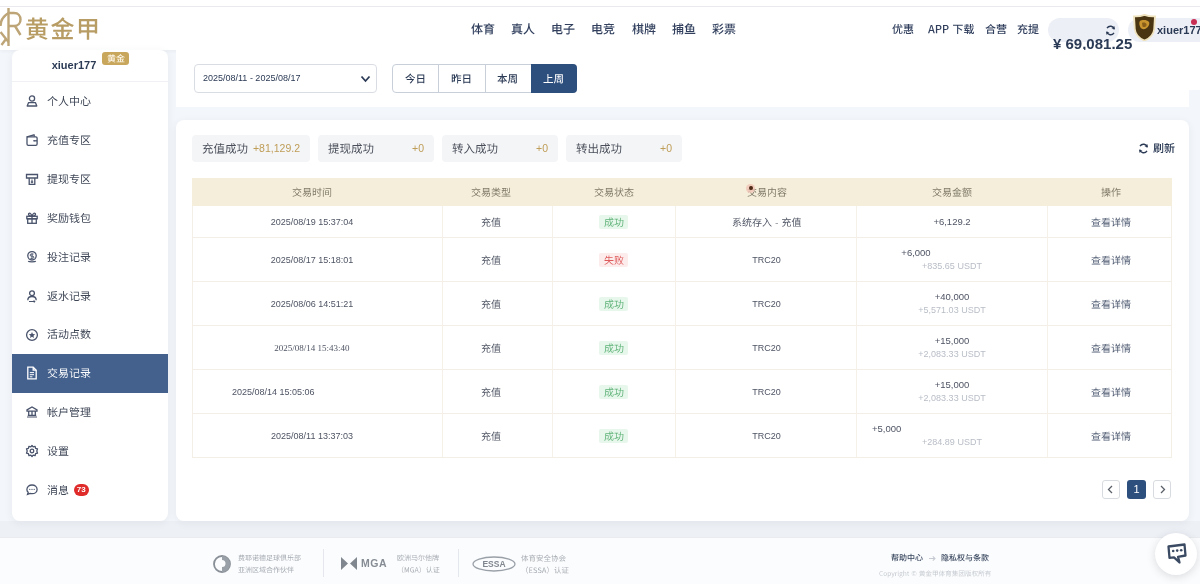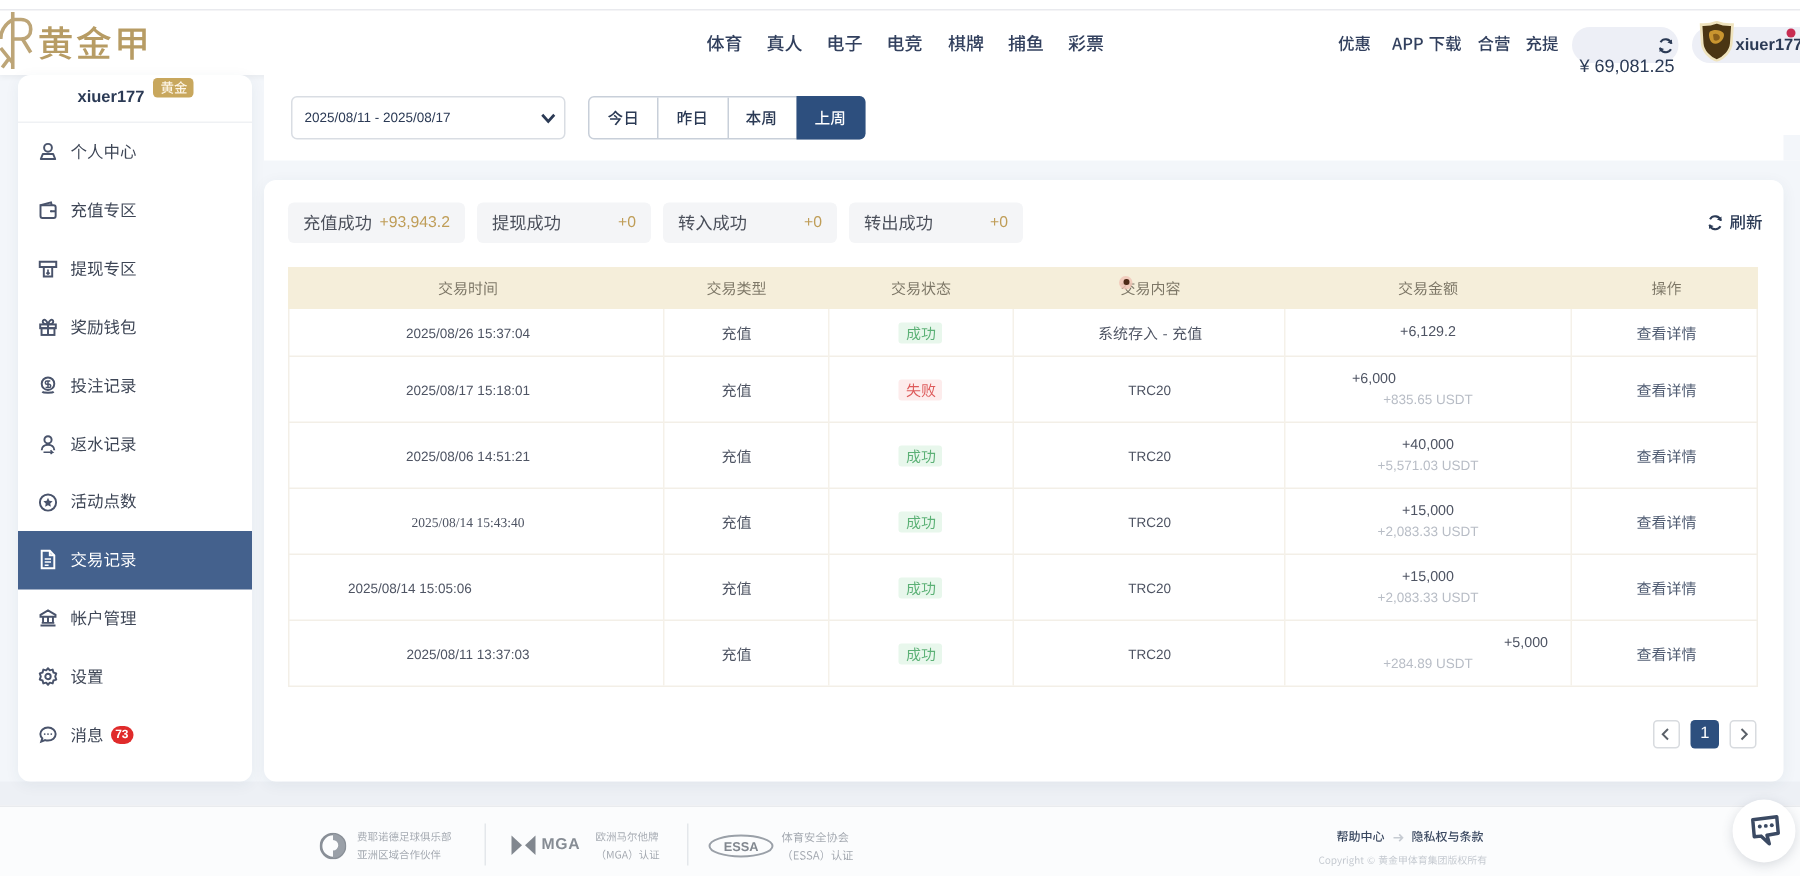--- a/index.html
+++ b/index.html
@@ -42,21 +42,21 @@
 <svg style="position:absolute;left:927.5px;top:20.1px;overflow:visible" width="48" height="16">
     <path transform="translate(0,13.2)" d="M0.0 0.0H1.3L2.0 -2.3H4.8L5.5 0.0H6.8L4.2 -8.1H2.7ZM2.3 -3.3 2.6 -4.4C2.9 -5.3 3.1 -6.2 3.4 -7.1H3.4C3.7 -6.2 3.9 -5.3 4.2 -4.4L4.5 -3.3Z M7.9 0.0H9.2V-3.1H10.4C12.2 -3.1 13.5 -3.9 13.5 -5.6C13.5 -7.5 12.2 -8.1 10.4 -8.1H7.9ZM9.2 -4.1V-7.1H10.2C11.5 -7.1 12.2 -6.7 12.2 -5.6C12.2 -4.6 11.6 -4.1 10.3 -4.1Z M15.0 0.0H16.3V-3.1H17.5C19.3 -3.1 20.6 -3.9 20.6 -5.6C20.6 -7.5 19.3 -8.1 17.5 -8.1H15.0ZM16.3 -4.1V-7.1H17.4C18.7 -7.1 19.3 -6.7 19.3 -5.6C19.3 -4.6 18.7 -4.1 17.4 -4.1Z M25.0 -8.5V-7.4H29.1V0.9H30.2V-4.7C31.4 -4.0 32.8 -3.1 33.5 -2.5L34.3 -3.5C33.4 -4.2 31.7 -5.1 30.4 -5.8L30.2 -5.5V-7.4H34.8V-8.5Z M43.5 -8.6C44.0 -8.2 44.5 -7.6 44.8 -7.1L45.6 -7.7C45.3 -8.1 44.7 -8.7 44.2 -9.1ZM36.1 -1.1 36.2 -0.2 38.9 -0.4V0.9H39.9V-0.5L41.8 -0.7V-1.6L39.9 -1.4V-2.2H41.6V-3.1H39.9V-3.9H38.9V-3.1H37.6C37.8 -3.4 38.1 -3.8 38.3 -4.2H41.7V-5.0H38.7C38.8 -5.3 38.9 -5.5 39.0 -5.8L38.1 -6.0H42.1C42.2 -4.3 42.4 -2.8 42.7 -1.6C42.2 -0.8 41.6 -0.2 40.9 0.3C41.2 0.4 41.5 0.7 41.6 1.0C42.2 0.5 42.7 0.1 43.1 -0.5C43.5 0.3 44.0 0.8 44.7 0.8C45.6 0.8 45.9 0.3 46.0 -1.3C45.8 -1.4 45.4 -1.6 45.2 -1.9C45.2 -0.6 45.1 -0.2 44.8 -0.2C44.4 -0.2 44.1 -0.6 43.8 -1.5C44.5 -2.6 45.1 -3.8 45.5 -5.2L44.5 -5.5C44.3 -4.5 43.9 -3.6 43.5 -2.8C43.3 -3.7 43.2 -4.8 43.1 -6.0H45.9V-6.8H43.1C43.0 -7.6 43.0 -8.4 43.0 -9.3H42.0C42.0 -8.4 42.0 -7.6 42.1 -6.8H39.5V-7.7H41.4V-8.5H39.5V-9.3H38.5V-8.5H36.5V-7.7H38.5V-6.8H35.9V-6.0H38.0C37.9 -5.7 37.8 -5.3 37.6 -5.0H36.1V-4.2H37.2C37.1 -3.9 36.9 -3.7 36.9 -3.6C36.7 -3.3 36.5 -3.0 36.3 -3.0C36.5 -2.8 36.6 -2.3 36.7 -2.1C36.8 -2.2 37.1 -2.2 37.6 -2.2H38.9V-1.3Z" fill="#32405e"></path>
   </svg>
 <svg style="position:absolute;left:984.5px;top:20.1px;overflow:visible" width="24" height="16">
     <path transform="translate(0,13.2)" d="M5.6 -9.3C4.5 -7.6 2.5 -6.2 0.4 -5.4C0.7 -5.1 1.0 -4.7 1.1 -4.4C1.7 -4.7 2.2 -5.0 2.7 -5.3V-4.8H8.3V-5.5C8.8 -5.1 9.4 -4.9 10.0 -4.6C10.1 -4.9 10.4 -5.3 10.7 -5.5C9.1 -6.2 7.6 -7.0 6.2 -8.4L6.6 -8.9ZM3.4 -5.7C4.2 -6.3 4.9 -6.9 5.6 -7.6C6.3 -6.8 7.1 -6.2 7.9 -5.7ZM2.1 -3.6V0.9H3.2V0.4H8.0V0.9H9.1V-3.6ZM3.2 -0.6V-2.7H8.0V-0.6Z M14.6 -4.4H18.4V-3.6H14.6ZM13.6 -5.2V-2.9H19.5V-5.2ZM11.9 -6.6V-4.4H12.9V-5.7H20.2V-4.4H21.2V-6.6ZM12.8 -2.3V0.9H13.8V0.6H19.3V0.9H20.4V-2.3ZM13.8 -0.3V-1.4H19.3V-0.3ZM18.0 -9.3V-8.4H15.0V-9.3H14.0V-8.4H11.6V-7.5H14.0V-6.8H15.0V-7.5H18.0V-6.8H19.0V-7.5H21.4V-8.4H19.0V-9.3Z" fill="#32405e"></path>
   </svg>
 <svg style="position:absolute;left:1017.0px;top:20.1px;overflow:visible" width="24" height="16">
     <path transform="translate(0,13.2)" d="M1.6 -3.3C1.9 -3.4 2.3 -3.4 3.6 -3.5C3.4 -1.8 2.9 -0.6 0.5 0.0C0.8 0.2 1.1 0.7 1.2 1.0C3.9 0.1 4.5 -1.4 4.8 -3.6L6.2 -3.7V-0.7C6.2 0.4 6.5 0.7 7.6 0.7C7.9 0.7 9.0 0.7 9.2 0.7C10.2 0.7 10.5 0.2 10.6 -1.6C10.3 -1.6 9.9 -1.8 9.6 -2.0C9.6 -0.5 9.5 -0.3 9.1 -0.3C8.9 -0.3 8.0 -0.3 7.8 -0.3C7.4 -0.3 7.3 -0.4 7.3 -0.7V-3.7L8.6 -3.8C8.9 -3.5 9.1 -3.2 9.2 -3.0L10.2 -3.6C9.6 -4.4 8.4 -5.5 7.4 -6.3L6.5 -5.8C6.9 -5.5 7.4 -5.1 7.8 -4.7L3.1 -4.5C3.7 -5.1 4.4 -5.8 4.9 -6.6H10.3V-7.6H5.6L6.5 -7.9C6.3 -8.3 6.0 -8.9 5.6 -9.3L4.6 -9.1C4.9 -8.6 5.2 -8.0 5.4 -7.6H0.7V-6.6H3.5C2.9 -5.8 2.3 -5.1 2.1 -4.9C1.8 -4.6 1.5 -4.4 1.3 -4.3C1.4 -4.0 1.6 -3.5 1.6 -3.3Z M16.4 -6.7H19.8V-6.0H16.4ZM16.4 -8.2H19.8V-7.4H16.4ZM15.5 -8.9V-5.2H20.8V-8.9ZM15.7 -3.3C15.5 -1.7 15.0 -0.5 14.1 0.3C14.3 0.4 14.7 0.7 14.8 0.9C15.4 0.4 15.8 -0.2 16.1 -1.0C16.8 0.5 18.0 0.8 19.5 0.8H21.4C21.5 0.5 21.6 0.1 21.7 -0.2C21.3 -0.1 19.9 -0.1 19.5 -0.1C19.2 -0.1 18.9 -0.2 18.6 -0.2V-1.7H20.8V-2.6H18.6V-3.7H21.4V-4.6H15.0V-3.7H17.6V-0.5C17.1 -0.7 16.7 -1.2 16.4 -2.0C16.5 -2.4 16.6 -2.8 16.6 -3.2ZM12.7 -9.3V-7.1H11.4V-6.2H12.7V-3.9L11.3 -3.6L11.5 -2.6L12.7 -2.9V-0.3C12.7 -0.2 12.7 -0.1 12.5 -0.1C12.4 -0.1 12.0 -0.1 11.5 -0.1C11.6 0.1 11.8 0.6 11.8 0.8C12.5 0.8 13.0 0.8 13.3 0.6C13.6 0.5 13.7 0.2 13.7 -0.3V-3.2L14.8 -3.6L14.7 -4.5L13.7 -4.2V-6.2H14.8V-7.1H13.7V-9.3Z" fill="#32405e"></path>
   </svg>
 <div style="position:absolute;left:1048px;top:18px;width:71px;height:24px;background:#edeff6;border-radius:12px;"></div>
-<div style="position:absolute;left:1053px;top:32px;width:50px;height:24px;line-height:24px;font-size:12px;font-weight:normal;color:#2b3a55;white-space:nowrap;">¥ 69,081.25</div>
+<div style="position:absolute;left:1053px;top:32px;width:50px;height:24px;line-height:24px;font-size:15px;font-weight:bold;color:#2b3a55;white-space:nowrap;">¥ 69,081.25</div>
 <svg style="position:absolute;left:1105px;top:24.5px" width="11" height="11" viewBox="0 0 12 12">
     <path d="M10.2 4.6 A4.4 4.4 0 0 0 2.2 3.4 M1.8 7.4 A4.4 4.4 0 0 0 9.8 8.6" fill="none" stroke="#2b3a55" stroke-width="1.5"></path>
     <path d="M10.6 1.4 L10.3 4.8 L7.2 3.6 Z" fill="#2b3a55"></path>
     <path d="M1.4 10.6 L1.7 7.2 L4.8 8.4 Z" fill="#2b3a55"></path>
   </svg>
 <div style="position:absolute;left:1128px;top:18px;width:72px;height:24px;background:#edeff6;border-radius:12px 0 0 12px;"></div>
 <svg style="position:absolute;left:1133px;top:14px" width="23" height="27" viewBox="0 0 23 27">
     <path d="M11.5 0.8 C15 2.2 19 2.6 22 2.4 L21.2 15 C20.8 20 16.5 24.5 11.5 26.5 C6.5 24.5 2.2 20 1.8 15 L1 2.4 C4 2.6 8 2.2 11.5 0.8 Z" fill="#4a3513" stroke="#efe3bd" stroke-width="1.8"></path>
     <path d="M7 7 C9 5.5 14 5.5 16 8 C17 10 15.5 13 13 14.5 C10.5 16 8 15 7 12.5 C6.2 10.5 6 8 7 7 Z" fill="#c9952f"></path>
     <path d="M9 9 C10.5 8 13 8.5 13.5 10.5 C14 12.5 11 14 9.5 12.5 Z" fill="#8a5f1a"></path>
@@ -183,21 +183,21 @@
 <div style="position:absolute;left:530.8px;top:65px;width:1px;height:27px;background:#c8cfd9;"></div>
 <div style="position:absolute;left:530.8px;top:64px;width:46.2px;height:29px;background:#2d4f7e;border-radius:0 4px 4px 0;"></div>
 <svg style="position:absolute;left:543.4px;top:69.6px;overflow:visible" width="23" height="16">
     <path transform="translate(0,12.6)" d="M4.4 -8.7V-0.6H0.5V0.4H10.0V-0.6H5.4V-4.6H9.3V-5.6H5.4V-8.7Z M12.0 -8.4V-4.8C12.0 -3.3 11.9 -1.2 10.8 0.3C11.0 0.4 11.4 0.8 11.6 0.9C12.8 -0.6 12.9 -3.1 12.9 -4.8V-7.4H18.8V-0.3C18.8 -0.1 18.8 -0.1 18.6 -0.0C18.4 -0.0 17.8 -0.0 17.2 -0.1C17.3 0.2 17.4 0.6 17.5 0.9C18.4 0.9 19.0 0.9 19.3 0.7C19.7 0.5 19.8 0.3 19.8 -0.3V-8.4ZM15.3 -7.2V-6.4H13.6V-5.7H15.3V-4.8H13.3V-4.0H18.3V-4.8H16.3V-5.7H18.1V-6.4H16.3V-7.2ZM13.8 -3.2V0.2H14.7V-0.4H17.9V-3.2ZM14.7 -2.5H16.9V-1.2H14.7Z" fill="#ffffff"></path>
   </svg>
 <div style="position:absolute;left:176px;top:120px;width:1013px;height:401px;background:#fff;border-radius:8px;box-shadow:0 2px 10px rgba(40,60,90,0.06);"></div>
 <div style="position:absolute;left:192px;top:135px;width:118px;height:27px;background:#f4f5f7;border-radius:4px;"></div>
 <svg style="position:absolute;left:202.0px;top:138.7px;overflow:visible" width="48" height="17">
     <path transform="translate(0,13.8)" d="M1.7 -3.5C2.0 -3.6 2.3 -3.7 3.9 -3.8C3.7 -1.8 3.2 -0.5 0.6 0.2C0.8 0.4 1.1 0.7 1.2 0.9C4.0 0.1 4.6 -1.4 4.9 -3.8L6.6 -3.9V-0.6C6.6 0.4 6.9 0.6 7.9 0.6C8.2 0.6 9.4 0.6 9.7 0.6C10.7 0.6 10.9 0.2 11.0 -1.6C10.8 -1.7 10.4 -1.8 10.2 -2.0C10.1 -0.4 10.1 -0.2 9.6 -0.2C9.3 -0.2 8.3 -0.2 8.1 -0.2C7.6 -0.2 7.5 -0.2 7.5 -0.6V-4.0L9.1 -4.0C9.4 -3.7 9.6 -3.5 9.8 -3.2L10.6 -3.7C9.9 -4.6 8.6 -5.7 7.6 -6.6L6.9 -6.1C7.4 -5.7 7.9 -5.3 8.4 -4.8L3.0 -4.5C3.7 -5.2 4.5 -6.1 5.1 -7.0H10.8V-7.8H0.8V-7.0H4.0C3.3 -6.0 2.5 -5.2 2.2 -5.0C1.9 -4.7 1.7 -4.5 1.4 -4.4C1.5 -4.2 1.7 -3.7 1.7 -3.5ZM4.9 -9.4C5.2 -8.9 5.6 -8.3 5.8 -7.8L6.7 -8.1C6.5 -8.6 6.1 -9.2 5.8 -9.7Z M18.4 -9.7C18.4 -9.3 18.3 -8.9 18.2 -8.5H15.3V-7.7H18.1C18.0 -7.3 18.0 -7.0 17.9 -6.6H15.9V-0.2H14.8V0.6H22.5V-0.2H21.5V-6.6H18.7C18.8 -7.0 18.8 -7.3 18.9 -7.7H22.2V-8.5H19.1L19.3 -9.6ZM16.7 -0.2V-1.1H20.7V-0.2ZM16.7 -4.4H20.7V-3.4H16.7ZM16.7 -5.0V-6.0H20.7V-5.0ZM16.7 -2.7H20.7V-1.7H16.7ZM14.5 -9.6C13.9 -7.9 12.9 -6.2 11.9 -5.1C12.0 -4.9 12.3 -4.4 12.4 -4.2C12.7 -4.6 13.0 -5.0 13.3 -5.5V0.9H14.1V-6.8C14.6 -7.6 15.0 -8.5 15.3 -9.4Z M29.3 -9.6C29.3 -9.0 29.3 -8.3 29.3 -7.7H24.5V-4.5C24.5 -3.0 24.4 -1.0 23.4 0.4C23.6 0.5 24.0 0.8 24.1 1.0C25.2 -0.5 25.4 -2.8 25.4 -4.5V-4.5H27.5C27.4 -2.6 27.4 -1.8 27.2 -1.7C27.1 -1.6 27.0 -1.5 26.9 -1.5C26.7 -1.5 26.2 -1.5 25.6 -1.6C25.8 -1.4 25.9 -1.0 25.9 -0.8C26.4 -0.7 27.0 -0.7 27.3 -0.8C27.6 -0.8 27.8 -0.9 28.0 -1.1C28.2 -1.4 28.3 -2.4 28.3 -5.0C28.3 -5.1 28.3 -5.3 28.3 -5.3H25.4V-6.9H29.4C29.5 -5.0 29.8 -3.3 30.2 -2.0C29.5 -1.1 28.6 -0.4 27.6 0.1C27.7 0.3 28.0 0.7 28.2 0.9C29.1 0.3 29.9 -0.3 30.6 -1.1C31.1 0.1 31.8 0.8 32.7 0.8C33.6 0.8 33.9 0.3 34.0 -1.7C33.8 -1.8 33.5 -2.0 33.3 -2.2C33.2 -0.6 33.1 -0.0 32.7 -0.0C32.2 -0.0 31.6 -0.7 31.2 -1.8C32.1 -2.9 32.7 -4.2 33.2 -5.8L32.4 -6.0C32.0 -4.8 31.5 -3.8 30.9 -2.8C30.6 -4.0 30.4 -5.3 30.2 -6.9H33.9V-7.7H30.2C30.2 -8.3 30.2 -9.0 30.2 -9.6ZM30.7 -9.1C31.5 -8.7 32.3 -8.1 32.8 -7.7L33.3 -8.3C32.9 -8.7 32.0 -9.3 31.2 -9.6Z M34.9 -2.1 35.1 -1.2C36.4 -1.5 38.0 -2.0 39.6 -2.5L39.5 -3.3L37.6 -2.8V-7.5H39.3V-8.3H35.1V-7.5H36.8V-2.6C36.1 -2.4 35.4 -2.2 34.9 -2.1ZM41.4 -9.5C41.4 -8.6 41.4 -7.8 41.3 -7.0H39.4V-6.2H41.3C41.1 -3.4 40.5 -1.1 38.0 0.3C38.2 0.4 38.5 0.7 38.7 0.9C41.3 -0.5 42.0 -3.1 42.1 -6.2H44.4C44.3 -2.1 44.1 -0.5 43.8 -0.2C43.6 -0.0 43.5 0.0 43.3 0.0C43.0 0.0 42.4 -0.0 41.7 -0.1C41.8 0.2 41.9 0.5 41.9 0.8C42.6 0.8 43.3 0.8 43.6 0.8C44.0 0.8 44.3 0.7 44.5 0.3C45.0 -0.2 45.1 -1.8 45.3 -6.6C45.3 -6.7 45.3 -7.0 45.3 -7.0H42.2C42.2 -7.8 42.2 -8.6 42.2 -9.5Z" fill="#4a4f5a"></path>
   </svg>
-<div style="position:absolute;left:192px;top:135px;width:108px;height:27px;line-height:27px;font-size:10.5px;color:#bf9d57;text-align:right;">+93,943.2</div>
+<div style="position:absolute;left:192px;top:135px;width:108px;height:27px;line-height:27px;font-size:10.5px;color:#bf9d57;text-align:right;">+81,129.2</div>
 <div style="position:absolute;left:318px;top:135px;width:116px;height:27px;background:#f4f5f7;border-radius:4px;"></div>
 <svg style="position:absolute;left:328.0px;top:138.7px;overflow:visible" width="48" height="17">
     <path transform="translate(0,13.8)" d="M5.5 -7.1H9.3V-6.2H5.5ZM5.5 -8.6H9.3V-7.7H5.5ZM4.7 -9.3V-5.5H10.2V-9.3ZM4.9 -3.4C4.7 -1.7 4.2 -0.4 3.2 0.4C3.4 0.5 3.7 0.8 3.9 0.9C4.5 0.4 4.9 -0.3 5.2 -1.2C6.0 0.4 7.2 0.7 8.9 0.7H10.9C10.9 0.5 11.1 0.2 11.2 -0.0C10.8 -0.0 9.2 -0.0 8.9 -0.0C8.5 -0.0 8.2 -0.0 7.8 -0.1V-1.9H10.2V-2.6H7.8V-4.0H10.8V-4.7H4.2V-4.0H7.0V-0.3C6.3 -0.6 5.8 -1.1 5.5 -2.1C5.6 -2.5 5.7 -2.9 5.7 -3.3ZM1.9 -9.6V-7.3H0.5V-6.5H1.9V-4.0C1.3 -3.8 0.8 -3.7 0.3 -3.6L0.6 -2.7L1.9 -3.1V-0.2C1.9 0.0 1.8 0.0 1.7 0.0C1.6 0.1 1.1 0.1 0.6 0.0C0.7 0.3 0.8 0.6 0.9 0.8C1.6 0.9 2.0 0.8 2.3 0.7C2.6 0.6 2.7 0.3 2.7 -0.2V-3.4L4.0 -3.8L3.9 -4.6L2.7 -4.3V-6.5H4.0V-7.3H2.7V-9.6Z M16.5 -9.1V-3.0H17.3V-8.3H20.8V-3.0H21.6V-9.1ZM12.0 -1.1 12.2 -0.3C13.3 -0.6 14.7 -1.1 16.1 -1.5L16.0 -2.3L14.5 -1.8V-4.7H15.7V-5.6H14.5V-8.1H15.9V-8.9H12.1V-8.1H13.7V-5.6H12.3V-4.7H13.7V-1.6C13.0 -1.4 12.5 -1.3 12.0 -1.1ZM18.6 -7.4V-5.1C18.6 -3.3 18.2 -1.2 15.3 0.3C15.5 0.5 15.8 0.8 15.9 1.0C17.8 -0.0 18.7 -1.4 19.1 -2.8V-0.4C19.1 0.4 19.4 0.6 20.2 0.6H21.3C22.2 0.6 22.4 0.2 22.5 -1.7C22.3 -1.7 22.0 -1.8 21.8 -2.0C21.7 -0.4 21.7 -0.0 21.3 -0.0H20.3C20.0 -0.0 19.9 -0.1 19.9 -0.4V-3.2H19.2C19.4 -3.8 19.4 -4.5 19.4 -5.1V-7.4Z M29.3 -9.6C29.3 -9.0 29.3 -8.3 29.3 -7.7H24.5V-4.5C24.5 -3.0 24.4 -1.0 23.4 0.4C23.6 0.5 24.0 0.8 24.1 1.0C25.2 -0.5 25.4 -2.8 25.4 -4.5V-4.5H27.5C27.4 -2.6 27.4 -1.8 27.2 -1.7C27.1 -1.6 27.0 -1.5 26.9 -1.5C26.7 -1.5 26.2 -1.5 25.6 -1.6C25.8 -1.4 25.9 -1.0 25.9 -0.8C26.4 -0.7 27.0 -0.7 27.3 -0.8C27.6 -0.8 27.8 -0.9 28.0 -1.1C28.2 -1.4 28.3 -2.4 28.3 -5.0C28.3 -5.1 28.3 -5.3 28.3 -5.3H25.4V-6.9H29.4C29.5 -5.0 29.8 -3.3 30.2 -2.0C29.5 -1.1 28.6 -0.4 27.6 0.1C27.7 0.3 28.0 0.7 28.2 0.9C29.1 0.3 29.9 -0.3 30.6 -1.1C31.1 0.1 31.8 0.8 32.7 0.8C33.6 0.8 33.9 0.3 34.0 -1.7C33.8 -1.8 33.5 -2.0 33.3 -2.2C33.2 -0.6 33.1 -0.0 32.7 -0.0C32.2 -0.0 31.6 -0.7 31.2 -1.8C32.1 -2.9 32.7 -4.2 33.2 -5.8L32.4 -6.0C32.0 -4.8 31.5 -3.8 30.9 -2.8C30.6 -4.0 30.4 -5.3 30.2 -6.9H33.9V-7.7H30.2C30.2 -8.3 30.2 -9.0 30.2 -9.6ZM30.7 -9.1C31.5 -8.7 32.3 -8.1 32.8 -7.7L33.3 -8.3C32.9 -8.7 32.0 -9.3 31.2 -9.6Z M34.9 -2.1 35.1 -1.2C36.4 -1.5 38.0 -2.0 39.6 -2.5L39.5 -3.3L37.6 -2.8V-7.5H39.3V-8.3H35.1V-7.5H36.8V-2.6C36.1 -2.4 35.4 -2.2 34.9 -2.1ZM41.4 -9.5C41.4 -8.6 41.4 -7.8 41.3 -7.0H39.4V-6.2H41.3C41.1 -3.4 40.5 -1.1 38.0 0.3C38.2 0.4 38.5 0.7 38.7 0.9C41.3 -0.5 42.0 -3.1 42.1 -6.2H44.4C44.3 -2.1 44.1 -0.5 43.8 -0.2C43.6 -0.0 43.5 0.0 43.3 0.0C43.0 0.0 42.4 -0.0 41.7 -0.1C41.8 0.2 41.9 0.5 41.9 0.8C42.6 0.8 43.3 0.8 43.6 0.8C44.0 0.8 44.3 0.7 44.5 0.3C45.0 -0.2 45.1 -1.8 45.3 -6.6C45.3 -6.7 45.3 -7.0 45.3 -7.0H42.2C42.2 -7.8 42.2 -8.6 42.2 -9.5Z" fill="#4a4f5a"></path>
   </svg>
 <div style="position:absolute;left:318px;top:135px;width:106px;height:27px;line-height:27px;font-size:10.5px;color:#bf9d57;text-align:right;">+0</div>
 <div style="position:absolute;left:442px;top:135px;width:116px;height:27px;background:#f4f5f7;border-radius:4px;"></div>
 <svg style="position:absolute;left:452.0px;top:138.7px;overflow:visible" width="48" height="17">
     <path transform="translate(0,13.8)" d="M0.9 -3.8C1.0 -3.9 1.4 -4.0 1.8 -4.0H2.8V-2.3L0.5 -1.9L0.6 -1.1L2.8 -1.5V0.9H3.6V-1.7L5.2 -2.0L5.1 -2.7L3.6 -2.4V-4.0H4.8V-4.8H3.6V-6.5H2.8V-4.8H1.7C2.0 -5.6 2.4 -6.5 2.7 -7.5H4.8V-8.3H2.9C3.0 -8.7 3.1 -9.1 3.2 -9.5L2.4 -9.7C2.3 -9.2 2.2 -8.8 2.1 -8.3H0.5V-7.5H1.9C1.6 -6.6 1.4 -5.8 1.2 -5.5C1.0 -5.0 0.9 -4.6 0.7 -4.6C0.8 -4.4 0.9 -4.0 0.9 -3.8ZM4.9 -6.2V-5.3H6.6C6.3 -4.5 6.1 -3.8 5.9 -3.2H9.2C8.8 -2.6 8.3 -1.9 7.8 -1.3C7.4 -1.6 7.0 -1.8 6.7 -2.1L6.1 -1.5C7.3 -0.8 8.6 0.3 9.3 0.9L9.9 0.3C9.5 -0.1 9.1 -0.5 8.5 -0.9C9.2 -1.8 10.0 -2.9 10.6 -3.8L10.0 -4.1L9.8 -4.0H7.1L7.5 -5.3H11.0V-6.2H7.7L8.1 -7.5H10.6V-8.3H8.3L8.6 -9.5L7.8 -9.7L7.4 -8.3H5.3V-7.5H7.2L6.8 -6.2Z M14.9 -8.7C15.7 -8.2 16.2 -7.5 16.7 -6.8C16.0 -3.5 14.6 -1.2 12.0 0.1C12.2 0.3 12.6 0.7 12.8 0.8C15.1 -0.5 16.6 -2.6 17.4 -5.6C18.7 -3.3 19.5 -0.7 22.2 0.8C22.2 0.5 22.4 0.1 22.6 -0.2C18.8 -2.5 19.1 -6.8 15.4 -9.4Z M29.3 -9.6C29.3 -9.0 29.3 -8.3 29.3 -7.7H24.5V-4.5C24.5 -3.0 24.4 -1.0 23.4 0.4C23.6 0.5 24.0 0.8 24.1 1.0C25.2 -0.5 25.4 -2.8 25.4 -4.5V-4.5H27.5C27.4 -2.6 27.4 -1.8 27.2 -1.7C27.1 -1.6 27.0 -1.5 26.9 -1.5C26.7 -1.5 26.2 -1.5 25.6 -1.6C25.8 -1.4 25.9 -1.0 25.9 -0.8C26.4 -0.7 27.0 -0.7 27.3 -0.8C27.6 -0.8 27.8 -0.9 28.0 -1.1C28.2 -1.4 28.3 -2.4 28.3 -5.0C28.3 -5.1 28.3 -5.3 28.3 -5.3H25.4V-6.9H29.4C29.5 -5.0 29.8 -3.3 30.2 -2.0C29.5 -1.1 28.6 -0.4 27.6 0.1C27.7 0.3 28.0 0.7 28.2 0.9C29.1 0.3 29.9 -0.3 30.6 -1.1C31.1 0.1 31.8 0.8 32.7 0.8C33.6 0.8 33.9 0.3 34.0 -1.7C33.8 -1.8 33.5 -2.0 33.3 -2.2C33.2 -0.6 33.1 -0.0 32.7 -0.0C32.2 -0.0 31.6 -0.7 31.2 -1.8C32.1 -2.9 32.7 -4.2 33.2 -5.8L32.4 -6.0C32.0 -4.8 31.5 -3.8 30.9 -2.8C30.6 -4.0 30.4 -5.3 30.2 -6.9H33.9V-7.7H30.2C30.2 -8.3 30.2 -9.0 30.2 -9.6ZM30.7 -9.1C31.5 -8.7 32.3 -8.1 32.8 -7.7L33.3 -8.3C32.9 -8.7 32.0 -9.3 31.2 -9.6Z M34.9 -2.1 35.1 -1.2C36.4 -1.5 38.0 -2.0 39.6 -2.5L39.5 -3.3L37.6 -2.8V-7.5H39.3V-8.3H35.1V-7.5H36.8V-2.6C36.1 -2.4 35.4 -2.2 34.9 -2.1ZM41.4 -9.5C41.4 -8.6 41.4 -7.8 41.3 -7.0H39.4V-6.2H41.3C41.1 -3.4 40.5 -1.1 38.0 0.3C38.2 0.4 38.5 0.7 38.7 0.9C41.3 -0.5 42.0 -3.1 42.1 -6.2H44.4C44.3 -2.1 44.1 -0.5 43.8 -0.2C43.6 -0.0 43.5 0.0 43.3 0.0C43.0 0.0 42.4 -0.0 41.7 -0.1C41.8 0.2 41.9 0.5 41.9 0.8C42.6 0.8 43.3 0.8 43.6 0.8C44.0 0.8 44.3 0.7 44.5 0.3C45.0 -0.2 45.1 -1.8 45.3 -6.6C45.3 -6.7 45.3 -7.0 45.3 -7.0H42.2C42.2 -7.8 42.2 -8.6 42.2 -9.5Z" fill="#4a4f5a"></path>
   </svg>
 <div style="position:absolute;left:442px;top:135px;width:106px;height:27px;line-height:27px;font-size:10.5px;color:#bf9d57;text-align:right;">+0</div>
@@ -241,21 +241,21 @@
 <div style="position:absolute;left:192px;top:281px;width:980px;height:1px;background:#f3efe7;"></div>
 <div style="position:absolute;left:192px;top:325px;width:980px;height:1px;background:#f3efe7;"></div>
 <div style="position:absolute;left:192px;top:369px;width:980px;height:1px;background:#f3efe7;"></div>
 <div style="position:absolute;left:192px;top:413px;width:980px;height:1px;background:#f3efe7;"></div>
 <div style="position:absolute;left:192px;top:457px;width:980px;height:1px;background:#f3efe7;"></div>
 <div style="position:absolute;left:442px;top:206px;width:1px;height:251px;background:#f5f1e9;"></div>
 <div style="position:absolute;left:552px;top:206px;width:1px;height:251px;background:#f5f1e9;"></div>
 <div style="position:absolute;left:675px;top:206px;width:1px;height:251px;background:#f5f1e9;"></div>
 <div style="position:absolute;left:856px;top:206px;width:1px;height:251px;background:#f5f1e9;"></div>
 <div style="position:absolute;left:1047px;top:206px;width:1px;height:251px;background:#f5f1e9;"></div>
-<div style="position:absolute;left:232px;top:215.0px;width:160px;height:14px;line-height:14px;font-size:9px;color:#4e5463;text-align:center;">2025/08/26 15:37:04</div>
+<div style="position:absolute;left:232px;top:215.0px;width:160px;height:14px;line-height:14px;font-size:9px;color:#4e5463;text-align:center;">2025/08/19 15:37:04</div>
 <svg style="position:absolute;left:481.0px;top:213.8px;overflow:visible" width="22" height="15">
     <path transform="translate(0,12.0)" d="M1.5 -3.1C1.7 -3.1 2.0 -3.2 3.4 -3.3C3.2 -1.5 2.8 -0.4 0.6 0.1C0.7 0.3 0.9 0.6 1.0 0.8C3.5 0.1 4.0 -1.2 4.2 -3.3L5.7 -3.4V-0.5C5.7 0.3 6.0 0.6 6.9 0.6C7.1 0.6 8.2 0.6 8.4 0.6C9.3 0.6 9.5 0.1 9.6 -1.4C9.4 -1.5 9.0 -1.6 8.9 -1.7C8.8 -0.4 8.8 -0.1 8.4 -0.1C8.1 -0.1 7.2 -0.1 7.0 -0.1C6.6 -0.1 6.5 -0.2 6.5 -0.5V-3.4L7.9 -3.5C8.2 -3.3 8.4 -3.0 8.5 -2.8L9.2 -3.2C8.6 -4.0 7.5 -5.0 6.6 -5.7L6.0 -5.3C6.4 -5.0 6.9 -4.6 7.3 -4.2L2.6 -4.0C3.2 -4.5 3.9 -5.3 4.5 -6.1H9.4V-6.8H0.7V-6.1H3.4C2.9 -5.3 2.2 -4.5 1.9 -4.3C1.7 -4.0 1.4 -3.9 1.2 -3.8C1.3 -3.6 1.5 -3.2 1.5 -3.1ZM4.2 -8.2C4.5 -7.8 4.9 -7.2 5.0 -6.8L5.8 -7.1C5.7 -7.4 5.3 -8.0 5.0 -8.4Z M16.0 -8.4C16.0 -8.1 15.9 -7.7 15.9 -7.4H13.3V-6.7H15.7C15.7 -6.4 15.6 -6.0 15.6 -5.8H13.8V-0.1H12.9V0.5H19.6V-0.1H18.7V-5.8H16.2C16.3 -6.0 16.4 -6.4 16.5 -6.7H19.3V-7.4H16.6L16.8 -8.3ZM14.5 -0.1V-1.0H18.0V-0.1ZM14.5 -3.8H18.0V-2.9H14.5ZM14.5 -4.4V-5.2H18.0V-4.4ZM14.5 -2.4H18.0V-1.5H14.5ZM12.6 -8.4C12.1 -6.9 11.2 -5.4 10.3 -4.4C10.4 -4.2 10.7 -3.8 10.7 -3.7C11.0 -4.0 11.3 -4.4 11.6 -4.8V0.8H12.3V-5.9C12.7 -6.6 13.0 -7.4 13.3 -8.2Z" fill="#4e5463"></path>
   </svg>
 <div style="position:absolute;left:599.0px;top:215.0px;width:29px;height:14px;background:#e8f7ec;border-radius:2px;"></div>
 <svg style="position:absolute;left:603.5px;top:213.6px;overflow:visible" width="22" height="15">
     <path transform="translate(0,12.0)" d="M5.4 -8.4C5.4 -7.8 5.5 -7.2 5.5 -6.7H1.3V-3.9C1.3 -2.6 1.2 -0.9 0.4 0.4C0.5 0.5 0.9 0.7 1.0 0.9C1.9 -0.5 2.1 -2.5 2.1 -3.9V-4.0H3.9C3.9 -2.2 3.8 -1.6 3.7 -1.4C3.6 -1.4 3.5 -1.3 3.4 -1.3C3.2 -1.3 2.8 -1.3 2.3 -1.4C2.4 -1.2 2.5 -0.9 2.5 -0.7C3.0 -0.7 3.5 -0.7 3.7 -0.7C4.0 -0.7 4.2 -0.8 4.3 -1.0C4.5 -1.2 4.6 -2.1 4.6 -4.3C4.6 -4.4 4.6 -4.7 4.6 -4.7H2.1V-6.0H5.5C5.7 -4.4 5.9 -2.9 6.3 -1.7C5.6 -1.0 4.9 -0.3 4.0 0.1C4.1 0.3 4.4 0.6 4.5 0.8C5.3 0.3 6.0 -0.3 6.6 -0.9C7.0 0.1 7.6 0.7 8.4 0.7C9.2 0.7 9.5 0.2 9.6 -1.5C9.4 -1.6 9.1 -1.7 8.9 -1.9C8.9 -0.6 8.8 -0.0 8.5 -0.0C8.0 -0.0 7.5 -0.6 7.1 -1.6C7.9 -2.6 8.5 -3.7 8.9 -5.0L8.2 -5.2C7.8 -4.2 7.4 -3.3 6.9 -2.5C6.6 -3.4 6.4 -4.6 6.3 -6.0H9.5V-6.7H6.3C6.2 -7.2 6.2 -7.8 6.2 -8.4ZM6.7 -7.9C7.4 -7.6 8.1 -7.1 8.5 -6.7L9.0 -7.2C8.6 -7.6 7.8 -8.1 7.2 -8.4Z M10.4 -1.8 10.6 -1.1C11.6 -1.3 13.1 -1.8 14.4 -2.1L14.3 -2.9L12.7 -2.4V-6.5H14.2V-7.2H10.5V-6.5H12.0V-2.2C11.4 -2.1 10.8 -1.9 10.4 -1.8ZM16.0 -8.2C16.0 -7.5 16.0 -6.8 15.9 -6.1H14.3V-5.4H15.9C15.8 -3.0 15.2 -0.9 13.1 0.2C13.3 0.4 13.5 0.6 13.6 0.8C15.9 -0.5 16.5 -2.7 16.6 -5.4H18.6C18.5 -1.8 18.3 -0.5 18.1 -0.2C17.9 -0.0 17.8 0.0 17.6 0.0C17.4 0.0 16.9 -0.0 16.2 -0.1C16.4 0.1 16.4 0.5 16.5 0.7C17.0 0.7 17.6 0.7 17.9 0.7C18.3 0.7 18.5 0.6 18.7 0.3C19.1 -0.2 19.2 -1.6 19.4 -5.7C19.4 -5.8 19.4 -6.1 19.4 -6.1H16.7C16.7 -6.8 16.7 -7.5 16.7 -8.2Z" fill="#5cb176"></path>
   </svg>
 <svg style="position:absolute;left:731.8px;top:213.8px;overflow:visible" width="71" height="15">
     <path transform="translate(0,12.0)" d="M2.9 -2.2C2.3 -1.5 1.5 -0.8 0.7 -0.3C0.9 -0.2 1.2 0.1 1.4 0.2C2.1 -0.3 3.0 -1.2 3.6 -2.0ZM6.4 -1.9C7.2 -1.3 8.2 -0.3 8.7 0.2L9.4 -0.2C8.8 -0.8 7.8 -1.7 7.0 -2.3ZM6.6 -4.4C6.9 -4.2 7.2 -3.9 7.5 -3.6L3.1 -3.3C4.5 -4.1 6.1 -5.0 7.6 -6.1L7.0 -6.6C6.5 -6.2 5.9 -5.8 5.4 -5.4L3.0 -5.3C3.7 -5.8 4.4 -6.5 5.1 -7.2C6.4 -7.3 7.6 -7.5 8.6 -7.7L8.0 -8.3C6.4 -7.9 3.5 -7.7 1.1 -7.5C1.2 -7.4 1.2 -7.1 1.3 -6.9C2.1 -6.9 3.1 -7.0 4.0 -7.1C3.4 -6.4 2.6 -5.8 2.4 -5.6C2.1 -5.4 1.8 -5.2 1.6 -5.2C1.7 -5.0 1.8 -4.7 1.8 -4.5C2.0 -4.6 2.4 -4.7 4.4 -4.8C3.5 -4.2 2.8 -3.9 2.5 -3.7C1.8 -3.4 1.4 -3.2 1.1 -3.1C1.2 -3.0 1.3 -2.6 1.3 -2.5C1.6 -2.6 2.0 -2.6 4.7 -2.8V-0.2C4.7 -0.1 4.7 -0.1 4.5 -0.0C4.4 -0.0 3.8 -0.0 3.2 -0.1C3.3 0.1 3.5 0.5 3.5 0.7C4.2 0.7 4.7 0.7 5.0 0.6C5.4 0.4 5.5 0.2 5.5 -0.2V-2.9L8.0 -3.1C8.2 -2.7 8.5 -2.4 8.7 -2.2L9.3 -2.5C8.8 -3.1 8.0 -4.0 7.2 -4.7Z M17.0 -3.5V-0.4C17.0 0.4 17.1 0.6 17.9 0.6C18.0 0.6 18.6 0.6 18.7 0.6C19.4 0.6 19.5 0.2 19.6 -1.1C19.4 -1.2 19.1 -1.3 18.9 -1.4C18.9 -0.2 18.9 -0.1 18.6 -0.1C18.5 -0.1 18.1 -0.1 18.0 -0.1C17.8 -0.1 17.7 -0.1 17.7 -0.4V-3.5ZM15.1 -3.5C15.0 -1.5 14.8 -0.5 13.2 0.2C13.3 0.3 13.6 0.6 13.6 0.8C15.4 0.0 15.8 -1.3 15.8 -3.5ZM10.4 -0.5 10.6 0.2C11.5 -0.1 12.7 -0.5 13.8 -0.8L13.7 -1.5C12.5 -1.1 11.2 -0.7 10.4 -0.5ZM15.9 -8.2C16.1 -7.8 16.4 -7.3 16.5 -7.0H14.1V-6.3H15.9C15.4 -5.7 14.7 -4.7 14.5 -4.5C14.3 -4.3 14.1 -4.3 13.9 -4.2C13.9 -4.0 14.1 -3.7 14.1 -3.5C14.4 -3.6 14.8 -3.6 18.4 -4.0C18.6 -3.7 18.8 -3.5 18.9 -3.3L19.5 -3.6C19.2 -4.2 18.5 -5.1 18.0 -5.8L17.4 -5.5C17.6 -5.2 17.9 -4.9 18.1 -4.6L15.3 -4.4C15.8 -4.9 16.3 -5.7 16.8 -6.3H19.5V-7.0H16.6L17.2 -7.2C17.1 -7.5 16.9 -8.0 16.6 -8.4ZM10.6 -4.2C10.8 -4.3 11.0 -4.4 12.2 -4.5C11.8 -3.9 11.4 -3.4 11.2 -3.2C10.9 -2.8 10.6 -2.6 10.4 -2.6C10.5 -2.4 10.6 -2.0 10.7 -1.8C10.9 -1.9 11.2 -2.1 13.7 -2.6C13.7 -2.8 13.7 -3.1 13.7 -3.3L11.8 -2.9C12.6 -3.8 13.3 -4.8 13.9 -5.9L13.3 -6.3C13.1 -6.0 12.9 -5.6 12.6 -5.2L11.4 -5.1C12.0 -6.0 12.6 -7.0 13.1 -8.1L12.3 -8.4C11.9 -7.2 11.2 -5.9 10.9 -5.6C10.7 -5.3 10.5 -5.0 10.3 -5.0C10.4 -4.8 10.6 -4.4 10.6 -4.2Z M26.1 -3.5V-2.7H23.4V-2.0H26.1V-0.1C26.1 0.0 26.1 0.1 25.9 0.1C25.7 0.1 25.1 0.1 24.5 0.1C24.6 0.3 24.7 0.6 24.7 0.8C25.6 0.8 26.1 0.8 26.5 0.7C26.8 0.6 26.9 0.4 26.9 -0.1V-2.0H29.6V-2.7H26.9V-3.2C27.6 -3.7 28.4 -4.3 28.9 -4.9L28.5 -5.3L28.3 -5.2H24.2V-4.6H27.6C27.2 -4.2 26.6 -3.8 26.1 -3.5ZM23.9 -8.4C23.7 -8.0 23.6 -7.5 23.4 -7.1H20.6V-6.4H23.1C22.5 -5.0 21.5 -3.7 20.3 -2.8C20.4 -2.7 20.6 -2.4 20.7 -2.2C21.1 -2.5 21.5 -2.8 21.9 -3.2V0.8H22.6V-4.1C23.2 -4.8 23.6 -5.6 23.9 -6.4H29.4V-7.1H24.2C24.4 -7.5 24.5 -7.8 24.6 -8.2Z M33.0 -7.5C33.6 -7.1 34.1 -6.5 34.6 -5.9C33.9 -3.1 32.7 -1.0 30.4 0.1C30.6 0.3 31.0 0.6 31.1 0.7C33.1 -0.5 34.4 -2.3 35.2 -4.9C36.3 -2.9 37.0 -0.6 39.3 0.7C39.3 0.5 39.5 0.1 39.6 -0.1C36.3 -2.1 36.6 -5.9 33.4 -8.2Z M43.5 -2.5H46.0V-3.1H43.5Z M51.0 -3.1C51.2 -3.1 51.5 -3.2 52.9 -3.3C52.7 -1.5 52.2 -0.4 50.0 0.1C50.2 0.3 50.4 0.6 50.5 0.8C52.9 0.1 53.5 -1.2 53.7 -3.3L55.2 -3.4V-0.5C55.2 0.3 55.5 0.6 56.4 0.6C56.6 0.6 57.7 0.6 57.9 0.6C58.8 0.6 59.0 0.1 59.0 -1.4C58.8 -1.5 58.5 -1.6 58.3 -1.7C58.3 -0.4 58.2 -0.1 57.8 -0.1C57.6 -0.1 56.7 -0.1 56.5 -0.1C56.1 -0.1 56.0 -0.2 56.0 -0.5V-3.4L57.4 -3.5C57.6 -3.3 57.8 -3.0 58.0 -2.8L58.6 -3.2C58.1 -4.0 57.0 -5.0 56.1 -5.7L55.5 -5.3C55.9 -5.0 56.3 -4.6 56.8 -4.2L52.1 -4.0C52.7 -4.5 53.3 -5.3 53.9 -6.1H58.8V-6.8H50.1V-6.1H52.9C52.3 -5.3 51.6 -4.5 51.4 -4.3C51.1 -4.0 50.9 -3.9 50.7 -3.8C50.8 -3.6 50.9 -3.2 51.0 -3.1ZM53.7 -8.2C54.0 -7.8 54.4 -7.2 54.5 -6.8L55.3 -7.1C55.1 -7.4 54.8 -8.0 54.5 -8.4Z M65.5 -8.4C65.4 -8.1 65.4 -7.7 65.3 -7.4H62.8V-6.7H65.2C65.2 -6.4 65.1 -6.0 65.0 -5.8H63.3V-0.1H62.3V0.5H69.0V-0.1H68.2V-5.8H65.7C65.8 -6.0 65.9 -6.4 65.9 -6.7H68.8V-7.4H66.1L66.3 -8.3ZM64.0 -0.1V-1.0H67.5V-0.1ZM64.0 -3.8H67.5V-2.9H64.0ZM64.0 -4.4V-5.2H67.5V-4.4ZM64.0 -2.4H67.5V-1.5H64.0ZM62.1 -8.4C61.6 -6.9 60.7 -5.4 59.8 -4.4C59.9 -4.2 60.1 -3.8 60.2 -3.7C60.5 -4.0 60.8 -4.4 61.1 -4.8V0.8H61.8V-5.9C62.2 -6.6 62.5 -7.4 62.8 -8.2Z" fill="#4e5463"></path>
   </svg>
@@ -321,21 +321,21 @@
   </svg>
 <div style="position:absolute;left:232px;top:429.0px;width:160px;height:14px;line-height:14px;font-size:9px;color:#4e5463;text-align:center;">2025/08/11 13:37:03</div>
 <svg style="position:absolute;left:481.0px;top:427.8px;overflow:visible" width="22" height="15">
     <path transform="translate(0,12.0)" d="M1.5 -3.1C1.7 -3.1 2.0 -3.2 3.4 -3.3C3.2 -1.5 2.8 -0.4 0.6 0.1C0.7 0.3 0.9 0.6 1.0 0.8C3.5 0.1 4.0 -1.2 4.2 -3.3L5.7 -3.4V-0.5C5.7 0.3 6.0 0.6 6.9 0.6C7.1 0.6 8.2 0.6 8.4 0.6C9.3 0.6 9.5 0.1 9.6 -1.4C9.4 -1.5 9.0 -1.6 8.9 -1.7C8.8 -0.4 8.8 -0.1 8.4 -0.1C8.1 -0.1 7.2 -0.1 7.0 -0.1C6.6 -0.1 6.5 -0.2 6.5 -0.5V-3.4L7.9 -3.5C8.2 -3.3 8.4 -3.0 8.5 -2.8L9.2 -3.2C8.6 -4.0 7.5 -5.0 6.6 -5.7L6.0 -5.3C6.4 -5.0 6.9 -4.6 7.3 -4.2L2.6 -4.0C3.2 -4.5 3.9 -5.3 4.5 -6.1H9.4V-6.8H0.7V-6.1H3.4C2.9 -5.3 2.2 -4.5 1.9 -4.3C1.7 -4.0 1.4 -3.9 1.2 -3.8C1.3 -3.6 1.5 -3.2 1.5 -3.1ZM4.2 -8.2C4.5 -7.8 4.9 -7.2 5.0 -6.8L5.8 -7.1C5.7 -7.4 5.3 -8.0 5.0 -8.4Z M16.0 -8.4C16.0 -8.1 15.9 -7.7 15.9 -7.4H13.3V-6.7H15.7C15.7 -6.4 15.6 -6.0 15.6 -5.8H13.8V-0.1H12.9V0.5H19.6V-0.1H18.7V-5.8H16.2C16.3 -6.0 16.4 -6.4 16.5 -6.7H19.3V-7.4H16.6L16.8 -8.3ZM14.5 -0.1V-1.0H18.0V-0.1ZM14.5 -3.8H18.0V-2.9H14.5ZM14.5 -4.4V-5.2H18.0V-4.4ZM14.5 -2.4H18.0V-1.5H14.5ZM12.6 -8.4C12.1 -6.9 11.2 -5.4 10.3 -4.4C10.4 -4.2 10.7 -3.8 10.7 -3.7C11.0 -4.0 11.3 -4.4 11.6 -4.8V0.8H12.3V-5.9C12.7 -6.6 13.0 -7.4 13.3 -8.2Z" fill="#4e5463"></path>
   </svg>
 <div style="position:absolute;left:599.0px;top:429.0px;width:29px;height:14px;background:#e8f7ec;border-radius:2px;"></div>
 <svg style="position:absolute;left:603.5px;top:427.6px;overflow:visible" width="22" height="15">
     <path transform="translate(0,12.0)" d="M5.4 -8.4C5.4 -7.8 5.5 -7.2 5.5 -6.7H1.3V-3.9C1.3 -2.6 1.2 -0.9 0.4 0.4C0.5 0.5 0.9 0.7 1.0 0.9C1.9 -0.5 2.1 -2.5 2.1 -3.9V-4.0H3.9C3.9 -2.2 3.8 -1.6 3.7 -1.4C3.6 -1.4 3.5 -1.3 3.4 -1.3C3.2 -1.3 2.8 -1.3 2.3 -1.4C2.4 -1.2 2.5 -0.9 2.5 -0.7C3.0 -0.7 3.5 -0.7 3.7 -0.7C4.0 -0.7 4.2 -0.8 4.3 -1.0C4.5 -1.2 4.6 -2.1 4.6 -4.3C4.6 -4.4 4.6 -4.7 4.6 -4.7H2.1V-6.0H5.5C5.7 -4.4 5.9 -2.9 6.3 -1.7C5.6 -1.0 4.9 -0.3 4.0 0.1C4.1 0.3 4.4 0.6 4.5 0.8C5.3 0.3 6.0 -0.3 6.6 -0.9C7.0 0.1 7.6 0.7 8.4 0.7C9.2 0.7 9.5 0.2 9.6 -1.5C9.4 -1.6 9.1 -1.7 8.9 -1.9C8.9 -0.6 8.8 -0.0 8.5 -0.0C8.0 -0.0 7.5 -0.6 7.1 -1.6C7.9 -2.6 8.5 -3.7 8.9 -5.0L8.2 -5.2C7.8 -4.2 7.4 -3.3 6.9 -2.5C6.6 -3.4 6.4 -4.6 6.3 -6.0H9.5V-6.7H6.3C6.2 -7.2 6.2 -7.8 6.2 -8.4ZM6.7 -7.9C7.4 -7.6 8.1 -7.1 8.5 -6.7L9.0 -7.2C8.6 -7.6 7.8 -8.1 7.2 -8.4Z M10.4 -1.8 10.6 -1.1C11.6 -1.3 13.1 -1.8 14.4 -2.1L14.3 -2.9L12.7 -2.4V-6.5H14.2V-7.2H10.5V-6.5H12.0V-2.2C11.4 -2.1 10.8 -1.9 10.4 -1.8ZM16.0 -8.2C16.0 -7.5 16.0 -6.8 15.9 -6.1H14.3V-5.4H15.9C15.8 -3.0 15.2 -0.9 13.1 0.2C13.3 0.4 13.5 0.6 13.6 0.8C15.9 -0.5 16.5 -2.7 16.6 -5.4H18.6C18.5 -1.8 18.3 -0.5 18.1 -0.2C17.9 -0.0 17.8 0.0 17.6 0.0C17.4 0.0 16.9 -0.0 16.2 -0.1C16.4 0.1 16.4 0.5 16.5 0.7C17.0 0.7 17.6 0.7 17.9 0.7C18.3 0.7 18.5 0.6 18.7 0.3C19.1 -0.2 19.2 -1.6 19.4 -5.7C19.4 -5.8 19.4 -6.1 19.4 -6.1H16.7C16.7 -6.8 16.7 -7.5 16.7 -8.2Z" fill="#5cb176"></path>
   </svg>
 <div style="position:absolute;left:706.5px;top:429.0px;width:120px;height:14px;line-height:14px;font-size:9px;color:#4e5463;text-align:center;">TRC20</div>
-<div style="position:absolute;left:872px;top:421.5px;width:160px;height:14px;line-height:14px;font-size:9.5px;color:#4e5463;text-align:right;">+5,000</div>
+<div style="position:absolute;left:872px;top:421.5px;width:160px;height:14px;line-height:14px;font-size:9.5px;color:#4e5463;text-align:left;">+5,000</div>
 <div style="position:absolute;left:872px;top:436.0px;width:160px;height:13px;line-height:13px;font-size:9px;color:#b8bdc6;text-align:center;">+284.89 USDT</div>
 <svg style="position:absolute;left:1090.5px;top:427.6px;overflow:visible" width="42" height="15">
     <path transform="translate(0,12.0)" d="M3.0 -2.2H7.0V-1.3H3.0ZM3.0 -3.5H7.0V-2.7H3.0ZM2.2 -4.1V-0.8H7.8V-4.1ZM0.7 -0.2V0.5H9.3V-0.2ZM4.6 -8.4V-7.1H0.6V-6.5H3.8C2.9 -5.5 1.6 -4.7 0.4 -4.2C0.5 -4.1 0.7 -3.8 0.8 -3.6C2.2 -4.2 3.7 -5.2 4.6 -6.4V-4.4H5.3V-6.4C6.3 -5.3 7.8 -4.2 9.1 -3.7C9.2 -3.9 9.5 -4.2 9.6 -4.3C8.4 -4.7 7.0 -5.6 6.2 -6.5H9.4V-7.1H5.3V-8.4Z M13.3 -2.1H17.7V-1.4H13.3ZM13.3 -2.7V-3.4H17.7V-2.7ZM13.3 -0.9H17.7V-0.2H13.3ZM18.3 -8.3C16.7 -8.0 13.6 -7.9 11.2 -7.8C11.2 -7.7 11.3 -7.4 11.3 -7.2C12.2 -7.2 13.1 -7.3 14.1 -7.3C14.0 -7.1 13.9 -6.9 13.9 -6.6H11.3V-6.0H13.6C13.5 -5.8 13.4 -5.5 13.3 -5.3H10.6V-4.7H13.0C12.3 -3.6 11.5 -2.7 10.3 -2.0C10.5 -1.9 10.7 -1.6 10.8 -1.4C11.5 -1.8 12.1 -2.3 12.6 -2.9V0.8H13.3V0.4H17.7V0.8H18.4V-4.0H13.4C13.6 -4.2 13.7 -4.4 13.8 -4.7H19.4V-5.3H14.1C14.2 -5.5 14.4 -5.8 14.5 -6.0H18.8V-6.6H14.7L14.9 -7.4C16.4 -7.4 17.7 -7.6 18.7 -7.8Z M21.1 -7.7C21.6 -7.2 22.3 -6.6 22.6 -6.2L23.1 -6.7C22.8 -7.1 22.1 -7.7 21.6 -8.2ZM24.5 -8.1C24.9 -7.6 25.2 -6.9 25.4 -6.5L26.1 -6.8C25.9 -7.2 25.6 -7.9 25.2 -8.4ZM21.9 0.6V0.6C22.0 0.4 22.3 0.2 23.9 -1.1C23.8 -1.2 23.7 -1.5 23.6 -1.7L22.7 -1.0V-5.3H20.4V-4.5H21.9V-0.9C21.9 -0.4 21.6 -0.1 21.5 0.1C21.6 0.2 21.8 0.4 21.9 0.6ZM28.3 -8.4C28.0 -7.8 27.7 -7.0 27.3 -6.5H24.0V-5.8H26.3V-4.4H24.3V-3.7H26.3V-2.3H23.8V-1.6H26.3V0.8H27.1V-1.6H29.5V-2.3H27.1V-3.7H29.0V-4.4H27.1V-5.8H29.3V-6.5H28.1C28.4 -7.0 28.8 -7.6 29.0 -8.2Z M31.5 -8.4V0.8H32.2V-8.4ZM30.7 -6.5C30.7 -5.7 30.5 -4.6 30.3 -3.9L30.9 -3.7C31.1 -4.5 31.2 -5.6 31.3 -6.4ZM32.3 -6.7C32.5 -6.3 32.7 -5.6 32.8 -5.3L33.4 -5.5C33.2 -5.9 33.0 -6.5 32.8 -6.9ZM34.5 -2.1H38.1V-1.3H34.5ZM34.5 -2.7V-3.4H38.1V-2.7ZM35.9 -8.4V-7.6H33.3V-7.0H35.9V-6.4H33.6V-5.9H35.9V-5.2H33.0V-4.6H39.6V-5.2H36.6V-5.9H39.0V-6.4H36.6V-7.0H39.3V-7.6H36.6V-8.4ZM33.8 -4.0V0.8H34.5V-0.8H38.1V-0.1C38.1 0.1 38.0 0.1 37.9 0.1C37.8 0.1 37.3 0.1 36.8 0.1C36.9 0.3 37.0 0.6 37.0 0.8C37.7 0.8 38.1 0.8 38.4 0.6C38.7 0.5 38.8 0.3 38.8 -0.0V-4.0Z" fill="#515d73"></path>
   </svg>
 <div style="position:absolute;left:1102px;top:480px;width:18px;height:19px;background:#fff;border:1px solid #d8dbdf;border-radius:3px;"></div>
 <svg style="position:absolute;left:1106px;top:485px" width="9" height="9" viewBox="0 0 9 9">
     <path d="M6 1 L2.5 4.5 L6 8" fill="none" stroke="#5a6068" stroke-width="1.3"></path>
   </svg>
 <div style="position:absolute;left:1127px;top:480px;width:19px;height:19px;background:#2d4f7e;border-radius:3px;"></div>
 <div style="position:absolute;left:1127px;top:480px;width:19px;height:19px;line-height:19px;font-size:11px;color:#fff;text-align:center;">1</div>

